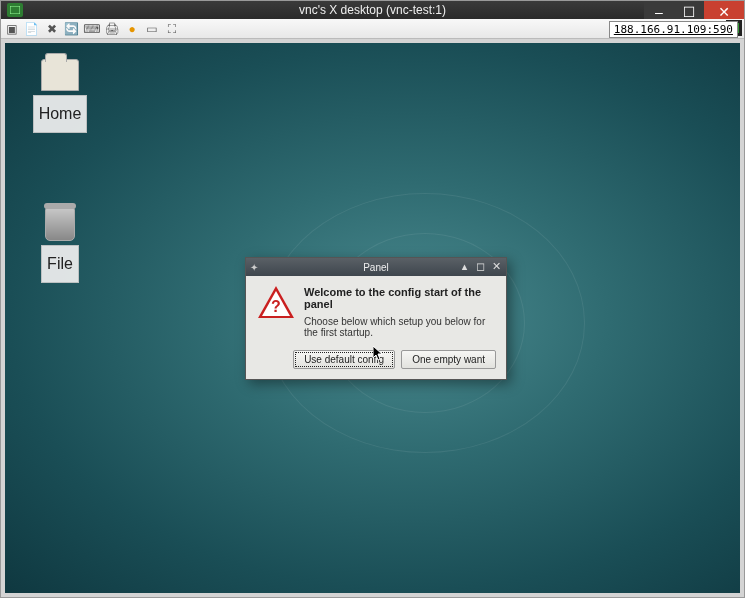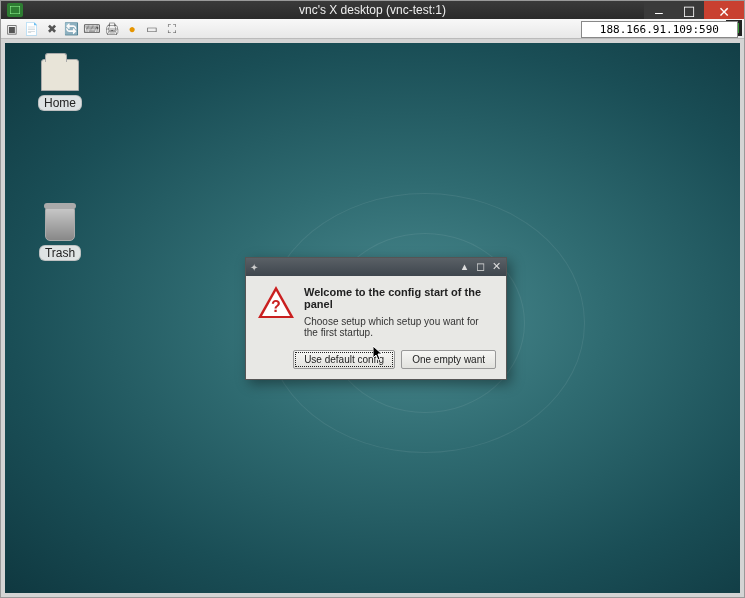--- a/index.html
+++ b/index.html
@@ -71,24 +71,24 @@
   font-size: 12px;
   color: #555;
   border-radius:2px;
 }
 .vnc-ip {
   position: absolute;
   right: 4px; top: 1px;
   background: #fff;
   border: 1px solid #888;
   height: 17px;
-  padding: 0 18px;
+  padding: 0 4px;
   font-size: 11px;
   font-family: monospace;
-  display: flex; align-items: center;
+  display: flex; align-items: center; text-decoration: underline;
 }
 .vnc-ind {
   width: 16px; height: 16px;
   margin-left: 3px;
   background: #222;
   display:flex;align-items:center;justify-content:center;
 }
 .vnc-ind::before, .vnc-ind::after{
   content:''; width:4px;height:10px;margin:0 1px;
 }
@@ -142,23 +142,23 @@
   width:30px;height:34px;
 }
 .dicon.trash .img::before{
   content:'';position:absolute;top:-5px;left:-2px;right:-2px;height:6px;
   background:#aaa;border-radius:3px;
 }
 .dicon .label {
   display: inline-block;
   background: rgba(240,240,240,0.92);
   color: #222;
-  font-size: 12px;
-  padding: 0 5px;
-  border-radius: 6px;
+  font-size: 16px;
+  padding: 9px 5px;
+  border-radius: 0;
   border:1px solid rgba(0,0,0,0.15);
 }
 .dialog {
   position: absolute;
   left: 240px; top: 214px;
   width: 262px;
   background: #e8e8e5;
   border: 1px solid #555;
   box-shadow: 4px 4px 12px rgba(0,0,0,0.4);
 }
@@ -306,40 +306,41 @@
     <div class="swirl s1"></div>
     <div class="swirl s2"></div>
     <div class="swirl s3"></div>
 
     <div class="dicon home" style="left:20px;top:16px;">
       <div class="img"></div>
       <span class="label">Home</span>
     </div>
     <div class="dicon trash" style="left:20px;top:164px;">
       <div class="img"></div>
-      <span class="label">Trash</span>
+      <span class="label">File</span>
     </div>
 
     <div class="dialog">
       <div class="dialog-titlebar">
         <span class="dicon-gear">✦</span>
+        <div class="dialog-title">Panel</div>
         <div class="dialog-wbtns">
           <div class="dwbtn">▴</div>
           <div class="dwbtn">◻</div>
           <div class="dwbtn">✕</div>
         </div>
       </div>
       <div class="dialog-body">
         <div class="warn-icon">
           <div class="tri"></div>
           <div class="q">?</div>
         </div>
         <div class="dialog-text">
           <h3>Welcome to the config start of the panel</h3>
-          <p>Choose setup which setup you want for the first startup.</p>
+          <p>Choose below which setup you below for the first startup.</p>
         </div>
       </div>
       <div class="dialog-buttons">
         <button class="dlgbtn focus">Use default config</button>
         <button class="dlgbtn">One empty want</button>
       </div>
     </div>
 
     <div class="cursor">
       <svg width="12" height="16" viewBox="0 0 12 16">

